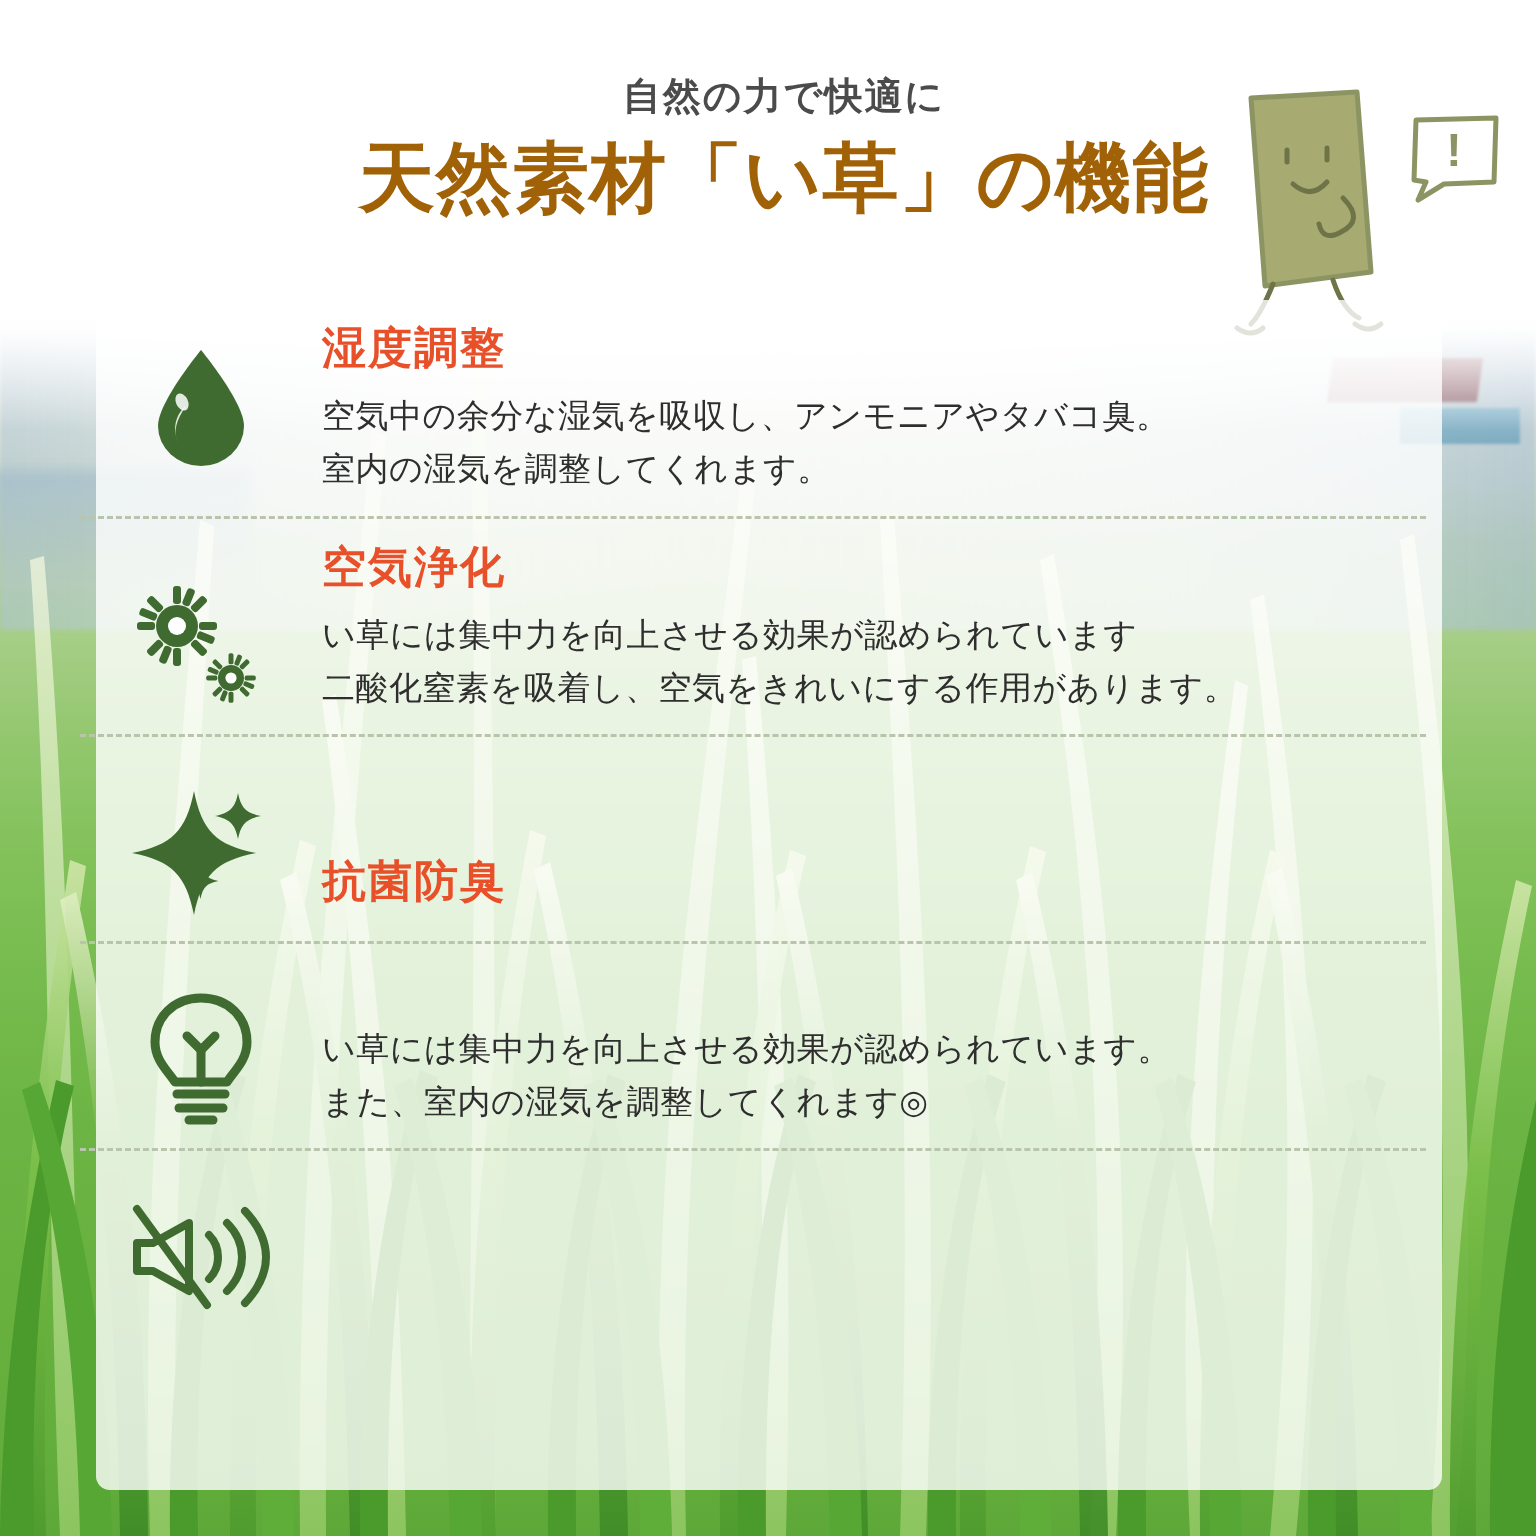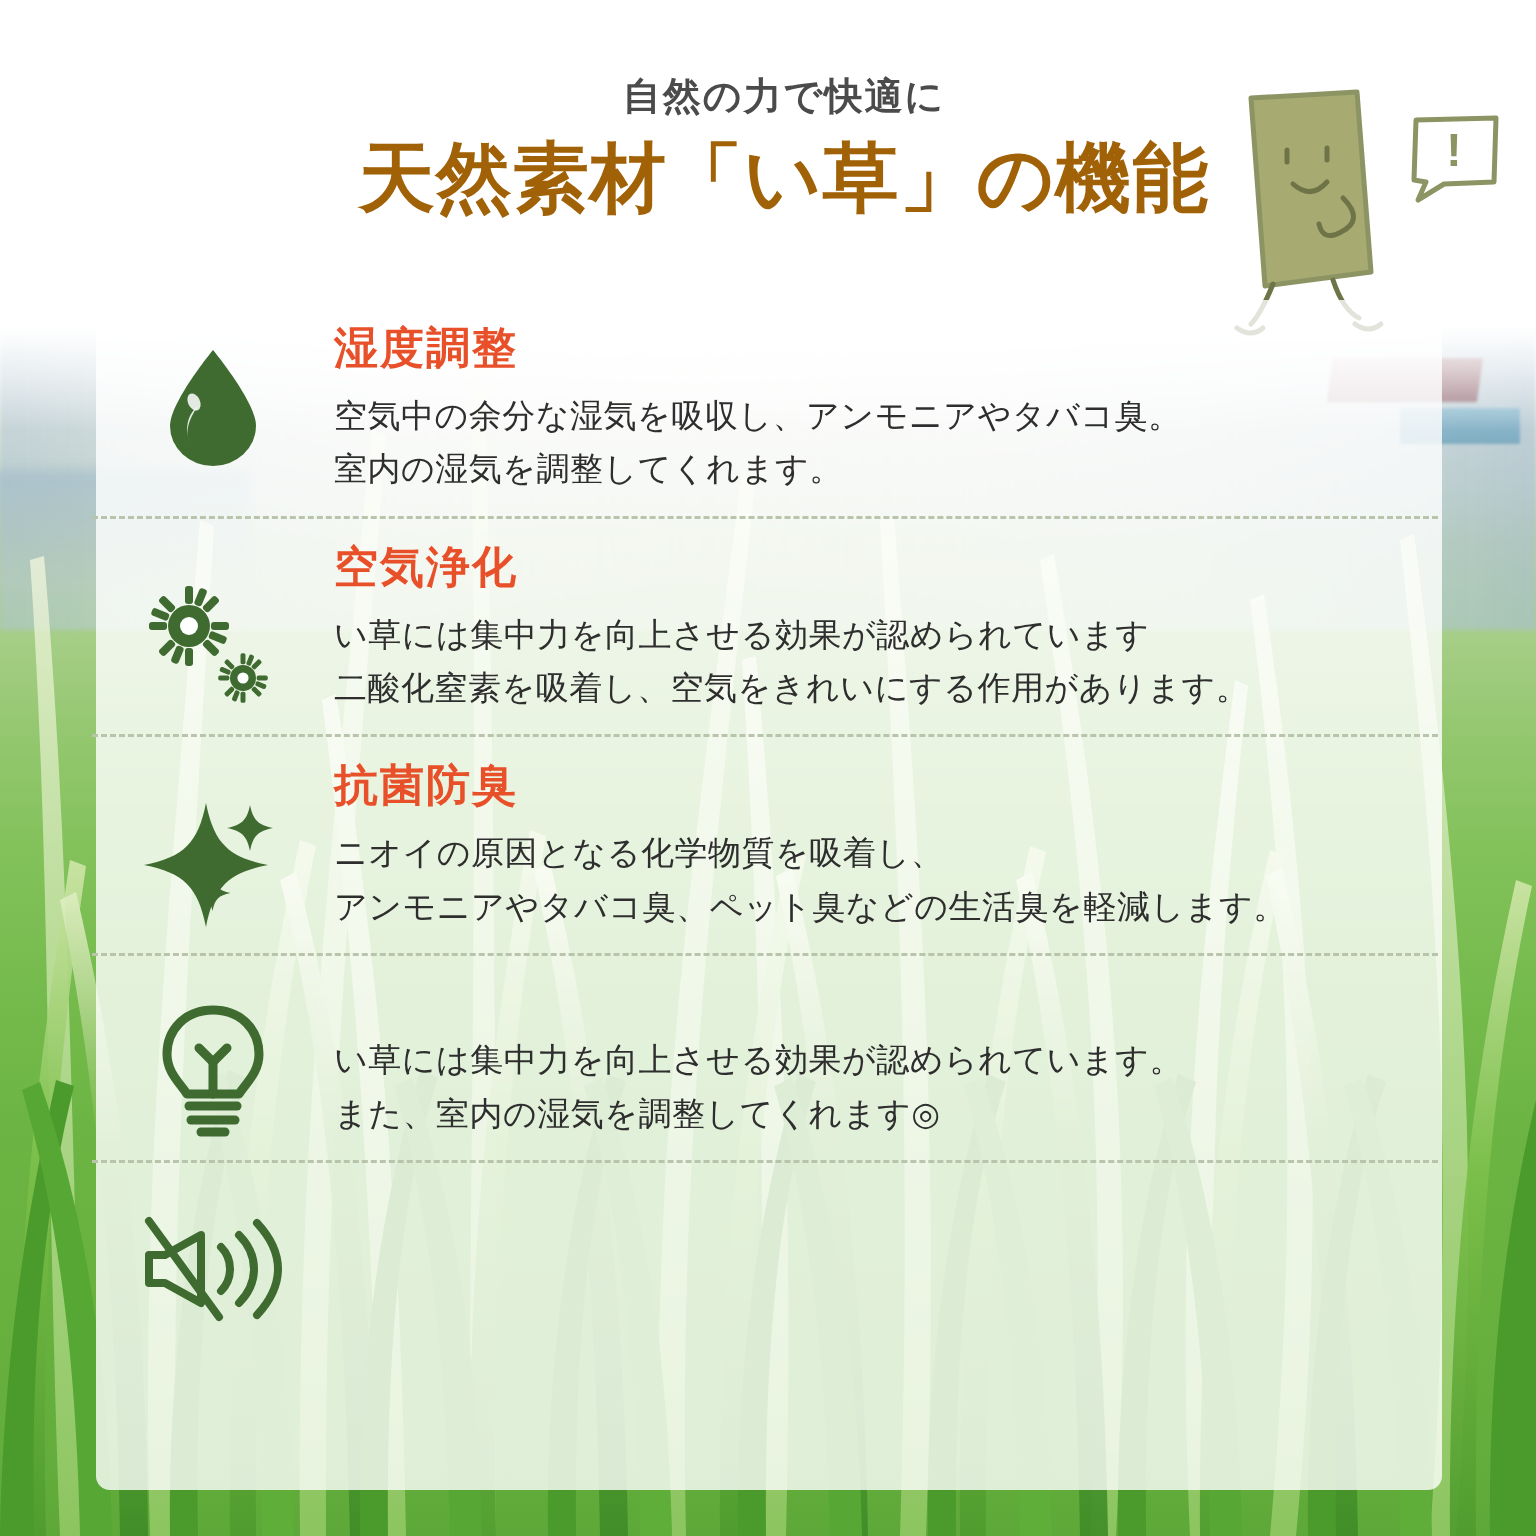--- a/index.html
+++ b/index.html
@@ -161,21 +161,21 @@
     left: 96px;
     top: 300px;
     width: 1346px;
     height: 1190px;
     background: rgba(255,255,255,0.80);
     border-radius: 14px;
   }
 
   .rows {
     position: absolute;
-    left: 92px;
+    left: 80px;
     top: 300px;
     width: 1346px;
   }
 
   .row {
     position: relative;
     display: flex;
     align-items: flex-start;
     padding: 22px 0 20px 0;
     box-sizing: border-box;
@@ -402,24 +402,20 @@
         <svg width="146" height="140" viewBox="0 0 146 140">
           <g fill="#3f6b30">
             <path d="M56 10 C 64 50, 78 64, 118 72 C 78 80, 64 94, 56 134 C 48 94, 34 80, -6 72 C 34 64, 48 50, 56 10 Z" transform="translate(10,0)"></path>
             <path d="M116 18 C 119 33, 124 38, 139 41 C 124 44, 119 49, 116 64 C 113 49, 108 44, 93 41 C 108 38, 113 33, 116 18 Z" transform="translate(-6,-6)"></path>
             <path d="M116 18 C 119 33, 124 38, 139 41 C 124 44, 119 49, 116 64 C 113 49, 108 44, 93 41 C 108 38, 113 33, 116 18 Z" transform="translate(-18,68) scale(0.78)"></path>
           </g>
         </svg>
       </div>
       <div class="text-cell">
         <div class="feature-title">抗菌防臭</div>
-        <div class="feature-desc">
-          <span class="line">ニオイの原因となる化学物質を吸着し、</span>
-          <span class="line">アンモニアやタバコ臭、ペット臭などの生活臭を軽減します。</span>
-        </div>
       </div>
     </div>
 
     <div class="row">
       <div class="icon-cell">
         <svg width="116" height="140" viewBox="0 0 116 140">
           <g fill="none" stroke="#3f6b30" stroke-width="9" stroke-linecap="round" stroke-linejoin="round">
             <path d="M58 10 C 30 10, 12 30, 12 54 C 12 72, 24 82, 32 94 L 84 94 C 92 82, 104 72, 104 54 C 104 30, 86 10, 58 10 Z"></path>
             <path d="M34 106 L 82 106"></path>
             <path d="M36 120 L 80 120"></path>

